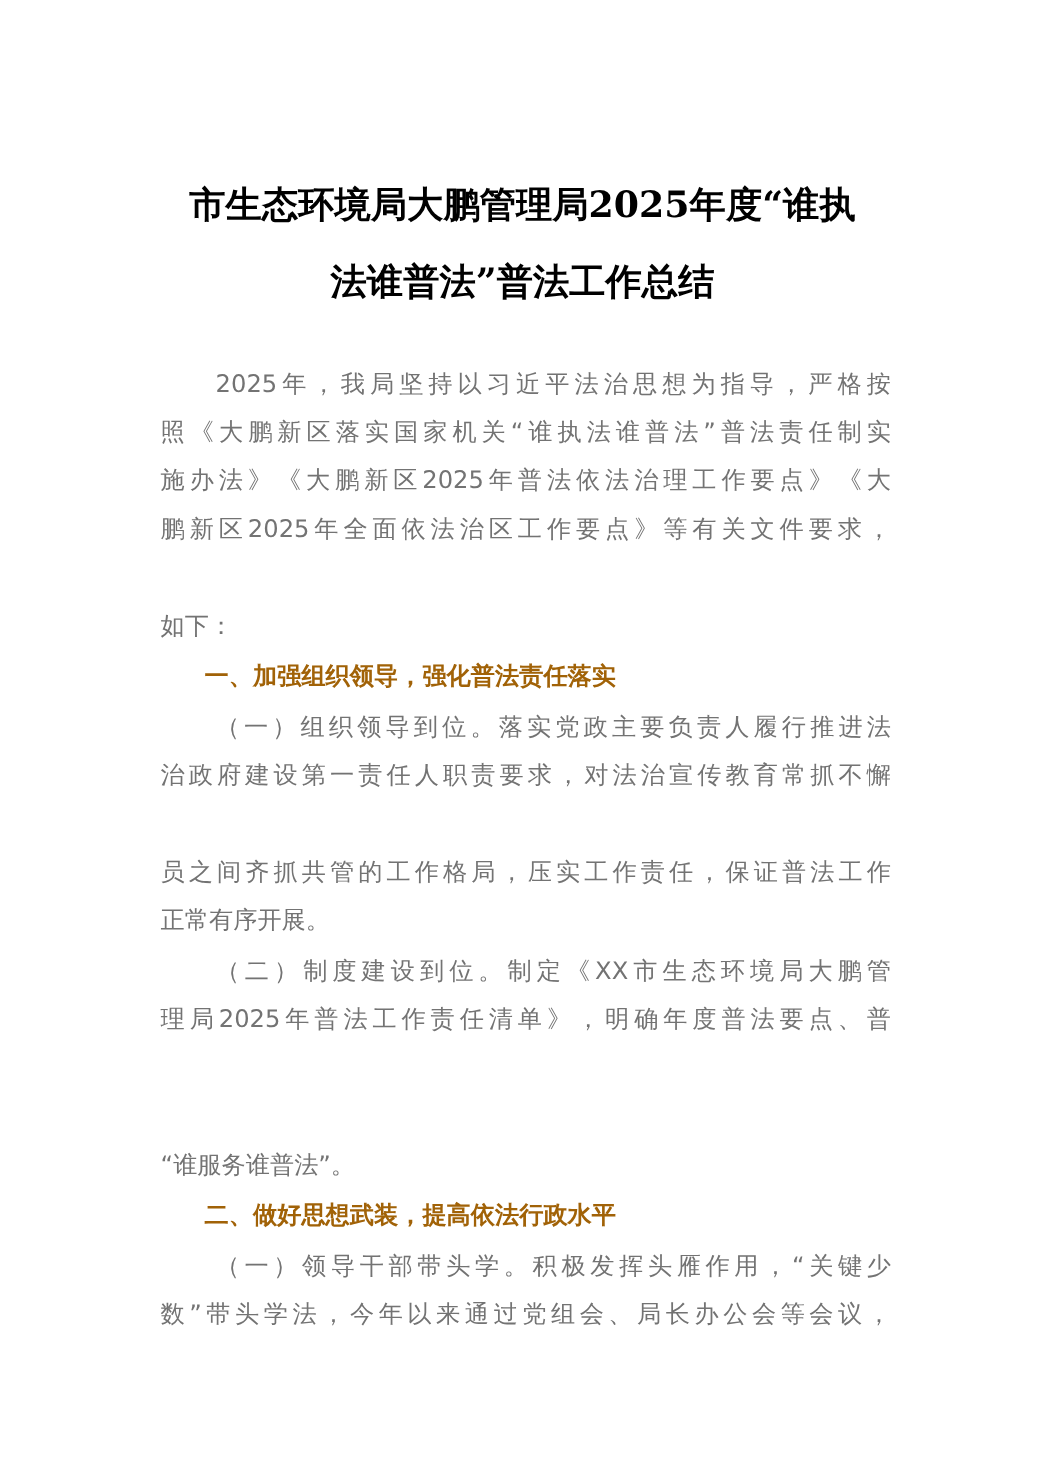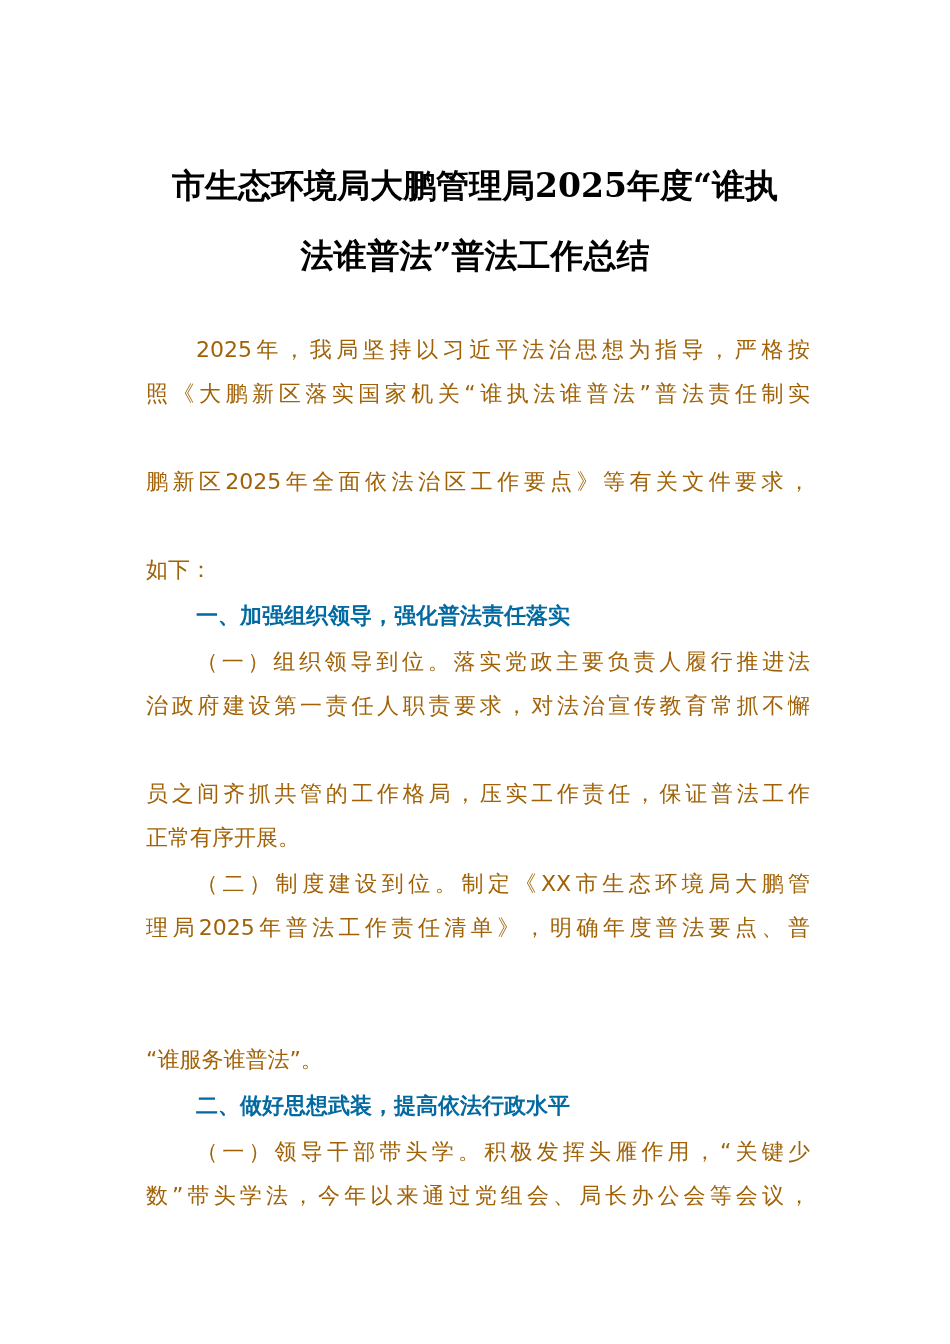--- a/index.html
+++ b/index.html
@@ -39,52 +39,53 @@
 
     .line {
       position: absolute;
       left: 146px;
       width: 664px;
       height: 40px;
       font-family: "DejaVu Sans", "Liberation Sans", sans-serif;
       font-size: 22px;
       line-height: 40px;
       white-space: nowrap;
-      color: #a16207;
+      color: #737373;
       text-align: justify;
       text-align-last: justify;
     }
     .line.last {
       text-align-last: left;
     }
     .line.indent {
       left: 196px;
       width: 614px;
     }
     .heading {
       position: absolute;
-      left: 196px;
+      left: 186px;
       font-family: "DejaVu Sans", "Liberation Sans", sans-serif;
       font-weight: bold;
       font-size: 22px;
       line-height: 40px;
       white-space: nowrap;
-      color: #0369a1;
+      color: #a16207;
     }
   </style>
 </head>
 <body>
 
 <div class="page">
 
   <div class="title title-line-1">市生态环境局大鹏管理局2025年度“谁执</div>
   <div class="title title-line-2">法谁普法”普法工作总结</div>
 
   <div class="line indent" style="top:330px">2025年，我局坚持以习近平法治思想为指导，严格按</div>
   <div class="line" style="top:374px">照《大鹏新区落实国家机关“谁执法谁普法”普法责任制实</div>
+  <div class="line" style="top:418px">施办法》《大鹏新区2025年普法依法治理工作要点》《大</div>
   <div class="line" style="top:462px">鹏新区2025年全面依法治区工作要点》等有关文件要求，</div>
   <div class="line last" style="top:550px">如下：</div>
 
   <div class="heading" style="top:596px">一、加强组织领导，强化普法责任落实</div>
 
   <div class="line indent" style="top:642px">（一）组织领导到位。落实党政主要负责人履行推进法</div>
   <div class="line" style="top:686px">治政府建设第一责任人职责要求，对法治宣传教育常抓不懈</div>
   <div class="line last" style="top:818px">正常有序开展。</div>
   <div class="line" style="top:774px">员之间齐抓共管的工作格局，压实工作责任，保证普法工作</div>
 

